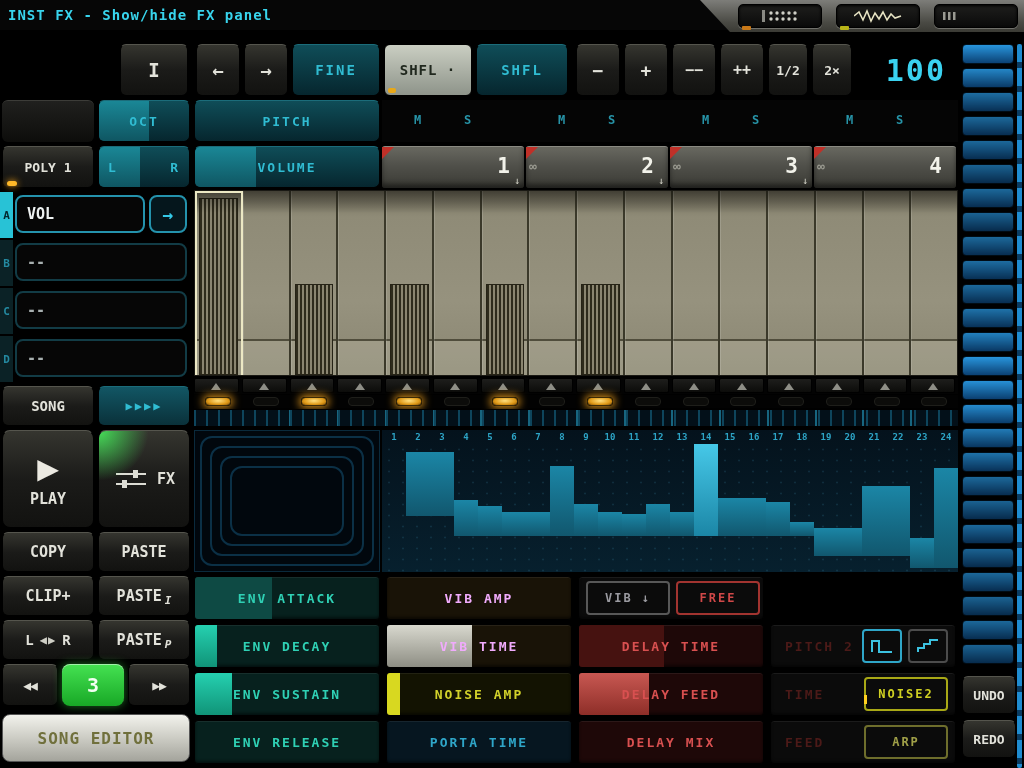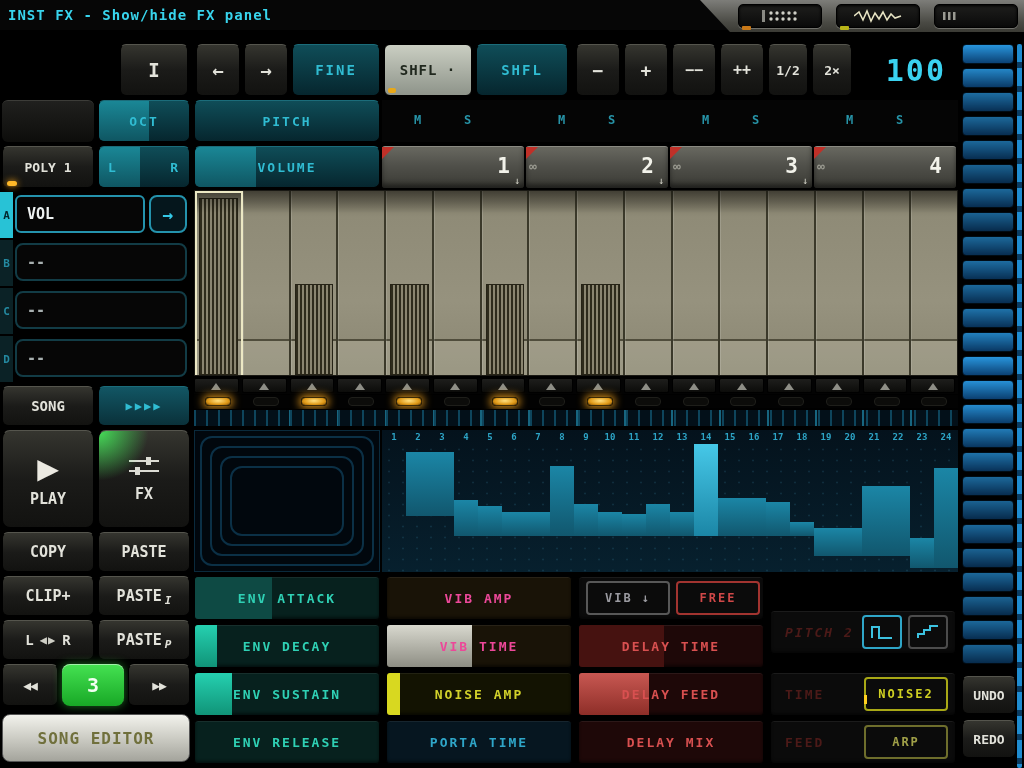--- a/index.html
+++ b/index.html
@@ -72,21 +72,21 @@
   .tarr{position:absolute;right:4px;bottom:2px;color:#d8d8cc;font-size:10px;}
 
   
   #slot-panel{left:0;top:192px;width:190px;height:190px;}
   .slot-row{position:absolute;left:0;width:190px;height:46px;}
   .slot-tab{position:absolute;left:0;top:0;width:13px;height:46px;background:#0b2226;color:#2489a0;font-size:11px;font-weight:bold;
             display:flex;align-items:center;justify-content:center;}
   .slot-tab.on{background:#28c2d6;color:#022a30;}
   .slot-box{position:absolute;left:15px;top:3px;width:172px;height:38px;background:#060606;border:2px solid #123c46;border-radius:8px;
             display:flex;align-items:center;padding-left:10px;color:#a8b0b0;font-size:15px;font-weight:bold;}
-  .slot-box.on{border-color:#2492ac;color:#eef2f2;border-radius:6px;}
+  .slot-box.on{border-color:#2492ac;color:#eef2f2;}
   .slot-box.short{width:130px;}
   .slot-arrow{position:absolute;left:149px;top:3px;width:38px;height:38px;border:2px solid #2492ac;border-radius:8px;background:#05161c;
               color:#34c8e6;font-size:18px;font-weight:bold;display:flex;align-items:center;justify-content:center;}
   #song-btn{left:2px;top:386px;width:92px;height:40px;font-size:14px;}
   #song-arrows{left:98px;top:386px;width:92px;height:40px;font-size:12px;letter-spacing:2px;
                background:linear-gradient(180deg,#125664,#0a313a);}
 
   
   #seq-grid{left:194px;top:190px;width:764px;height:186px;border:1px solid #1a1914;
             background:linear-gradient(180deg,#6e6a58 0,#8f8b77 14%,#96927e 60%,#8a8672 100%);overflow:hidden;}
@@ -103,21 +103,21 @@
   #led-row{left:194px;top:395px;width:764px;height:13px;background:#020202;}
   .led{position:absolute;top:2px;width:26px;height:9px;border-radius:4px;background:#0c0c0a;border:1px solid #1e1e1a;}
   .led.on{background:radial-gradient(ellipse at 50% 40%,#ffe080,#e09a18 60%,#7a4a08);box-shadow:0 0 9px 2px rgba(255,170,30,.8);border-color:#3a2a08;}
   #ruler{left:194px;top:409px;width:764px;height:17px;background-color:#031019;border-top:1px solid #000;
          background-image:repeating-linear-gradient(90deg,#0e455c 0 2px,transparent 2px 12px),
                           repeating-linear-gradient(90deg,#17657f 0 2px,transparent 2px 47.75px);}
 
   
   #play-btn{left:2px;top:430px;width:92px;height:98px;flex-direction:column;gap:4px;font-size:15px;border-radius:8px;}
   .play-glyph{font-size:36px;color:#eceae2;line-height:1;}
-  #fx-btn{left:98px;top:430px;width:92px;height:98px;flex-direction:column;gap:8px;font-size:15px;border-radius:8px;overflow:hidden;}
+  #fx-btn{left:98px;top:430px;width:92px;height:98px;flex-direction:row;gap:8px;font-size:15px;border-radius:8px;overflow:hidden;}
   #fx-btn::before{content:'';position:absolute;left:0;top:0;width:50px;height:50px;
                   background:radial-gradient(circle at 0 0,rgba(70,230,90,.95),rgba(70,230,90,0) 70%);}
   #copy-btn{left:2px;top:532px;width:92px;height:40px;font-size:15px;}
   #paste-btn{left:98px;top:532px;width:92px;height:40px;font-size:15px;}
   #clip-btn{left:2px;top:576px;width:92px;height:40px;font-size:15px;}
   #paste-i-btn{left:98px;top:576px;width:92px;height:40px;font-size:15px;}
   #pan-btn{left:2px;top:620px;width:92px;height:40px;font-size:14px;gap:6px;}
   .pan-glyph{color:#cfcfc6;font-size:12px;letter-spacing:1px;}
   #paste-p-btn{left:98px;top:620px;width:92px;height:40px;font-size:15px;}
   .sub{font-size:11px;font-style:italic;margin-left:3px;margin-top:8px;}
@@ -141,21 +141,21 @@
                 background-image:radial-gradient(rgba(70,160,200,.16) 1px,transparent 1.5px);background-size:14px 11px;}
   .pbar{position:absolute;width:24px;background:linear-gradient(180deg,#1b86a6,#11576e);}
   .pbar.bright{background:linear-gradient(180deg,#46c8e8,#1b86a6);}
 
   
   #param-grid{left:194px;top:576px;width:764px;height:192px;}
   .pcell{position:absolute;width:186px;height:44px;border-radius:4px;border:1px solid #000;overflow:hidden;
          display:flex;align-items:center;justify-content:center;
          box-shadow:inset 0 1px 0 rgba(255,255,255,.07),inset 0 -2px 3px rgba(0,0,0,.5);}
   .pc-teal{background:#07211e;} .pc-teal .plabel{color:#2fd0b4;}
-  .pc-olive{background:#191307;} .pc-olive .plabel{color:#ec4899;}
+  .pc-olive{background:#191307;} .pc-olive .plabel{color:#f0abfc;}
   .pc-yellow{background:#131302;} .pc-yellow .plabel{color:#d2d22a;}
   .pc-red{background:#1e0808;} .pc-red .plabel{color:#d85050;}
   .pc-cyan{background:#061620;} .pc-cyan .plabel{color:#2fa6c8;}
   .plabel{position:relative;z-index:2;font-size:13px;font-weight:bold;letter-spacing:2px;white-space:nowrap;}
   .pfill{position:absolute;left:0;top:0;bottom:0;z-index:1;}
   .pc-teal .pfill.dim{background:#0e4a44;}
   .pc-teal .pfill.bright{background:linear-gradient(180deg,#25d0b0,#109478);}
   .pc-olive .pfill.metal{background:linear-gradient(180deg,#d8d8ce,#8e8e84);}
   .pc-red .pfill.dim{background:#461210;}
   .pc-red .pfill.bright{background:linear-gradient(180deg,#c85852,#8e2e28);}
@@ -523,21 +523,21 @@
         <div class="plabel">ENV DECAY</div>
       </div>
       <div class="pcell pc-red" style="left: 384px; top: 48px;">
         <div class="pfill dim" style="width: 46%;"></div>
         <div class="plabel">DELAY TIME</div>
       </div>
       <div class="pcell pc-olive" style="left: 192px; top: 48px;">
         <div class="pfill metal" style="width: 46%;"></div>
         <div class="plabel">VIB TIME</div>
       </div>
-      <div class="pcell pc-ctrl" style="left: 576px; top: 34px; font-style: italic;">
+      <div class="pcell pc-ctrl" style="left: 576px; top: 48px;">
         <div class="dimlabel">PITCH 2</div>
         <div class="pbtn pb-icon sel">
           <svg viewBox="0 0 24 16">
             <path d="M2 14 V3 H9 V14 H22" fill="none" stroke="#3cc2e0" stroke-width="2"></path>
           </svg>
         </div>
         <div class="pbtn pb-icon">
           <svg viewBox="0 0 24 16">
             <path d="M2 14 V10 H8 V6 H14 V2 H22" fill="none" stroke="#3cc2e0" stroke-width="2"></path>
           </svg>

